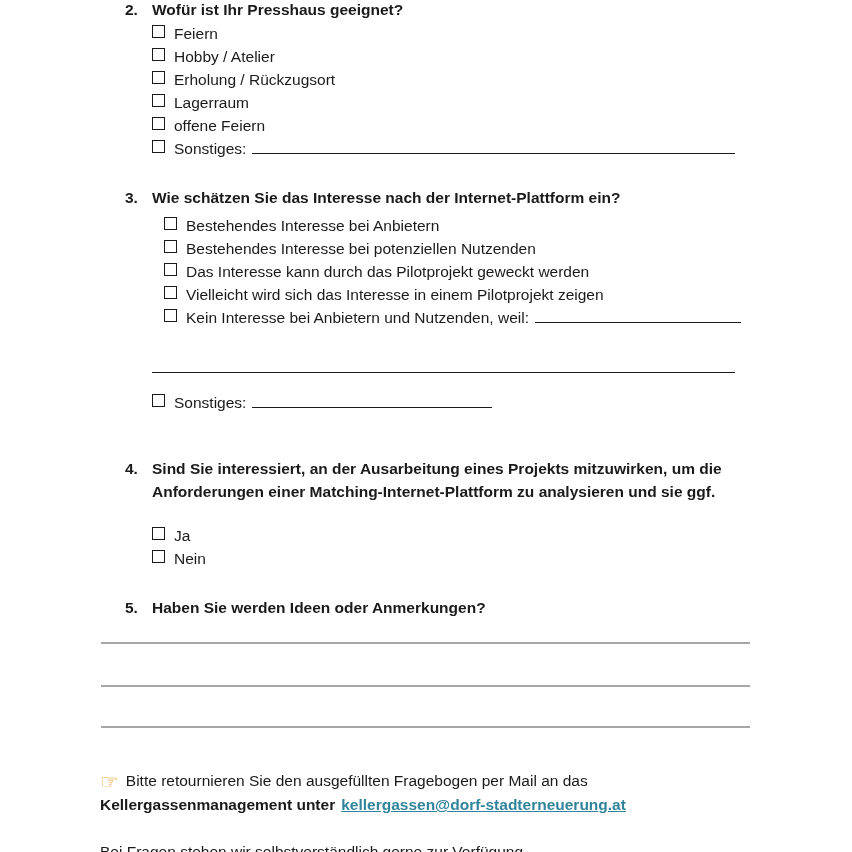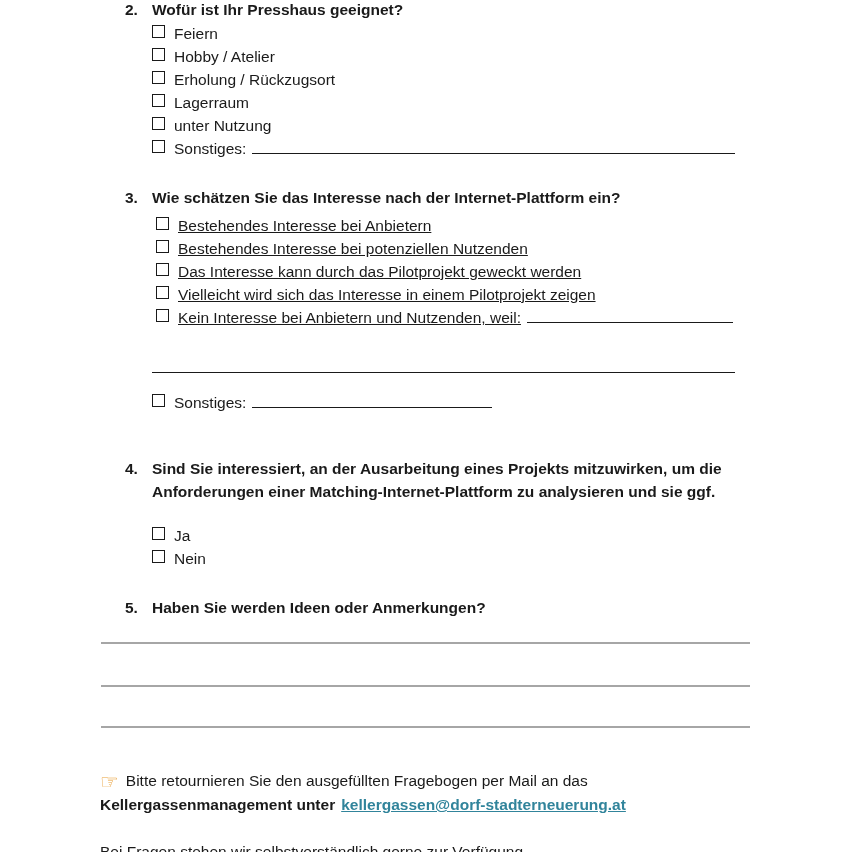--- a/index.html
+++ b/index.html
@@ -48,34 +48,34 @@
     <div class="row">
       <span class="cb"></span>
       <span>Erholung / Rückzugsort</span>
     </div>
     <div class="row">
       <span class="cb"></span>
       <span>Lagerraum</span>
     </div>
     <div class="row">
       <span class="cb"></span>
-      <span>unter Nutzung</span>
+      <span>offene Feiern</span>
     </div>
     <div class="row">
       <span class="cb"></span>
       <span>Sonstiges:</span>
       <span class="blank blank-long"></span>
     </div>
   </div>
 
   <div class="abs qheading" style="top:189px;left:125px;">
     <span class="qnum">3.</span>
     <span>Wie schätzen Sie das Interesse nach der Internet-Plattform ein?</span>
   </div>
-  <div class="abs opts" style="top:217px;left:156px;text-decoration:underline;">
+  <div class="abs opts" style="top:217px;left:164px;">
     <div class="row">
       <span class="cb"></span>
       <span>Bestehendes Interesse bei Anbietern</span>
     </div>
     <div class="row">
       <span class="cb"></span>
       <span>Bestehendes Interesse bei potenziellen Nutzenden</span>
     </div>
     <div class="row">
       <span class="cb"></span>

